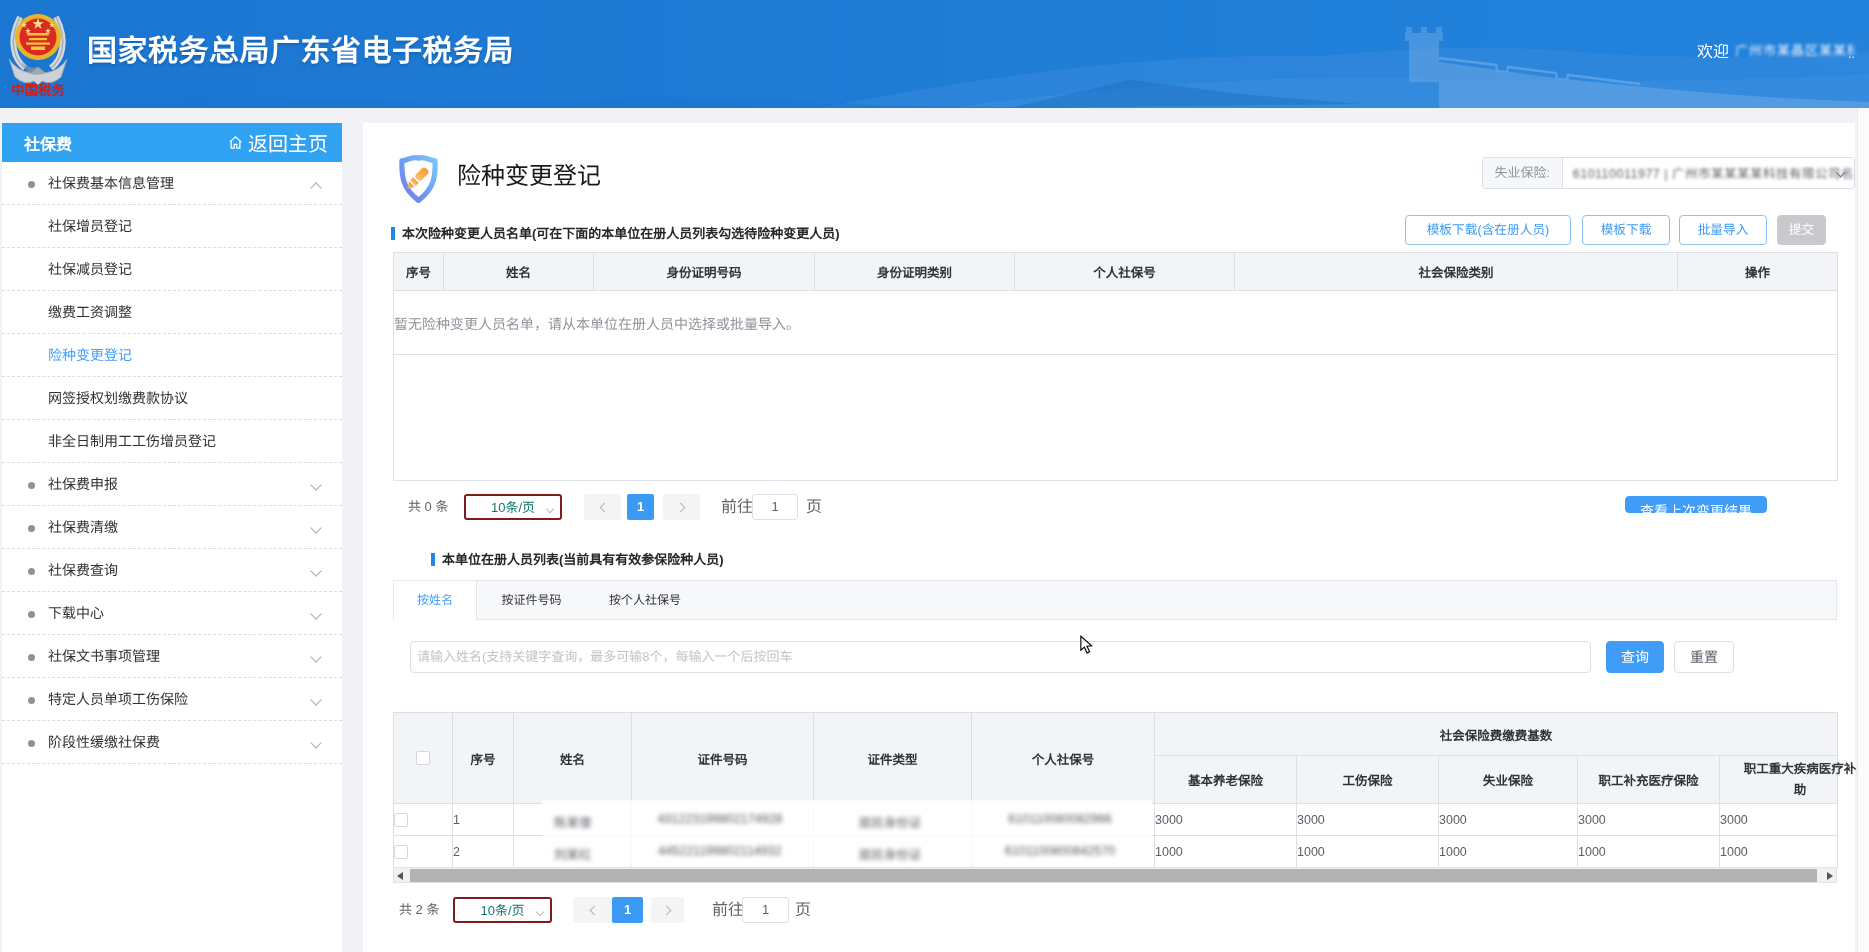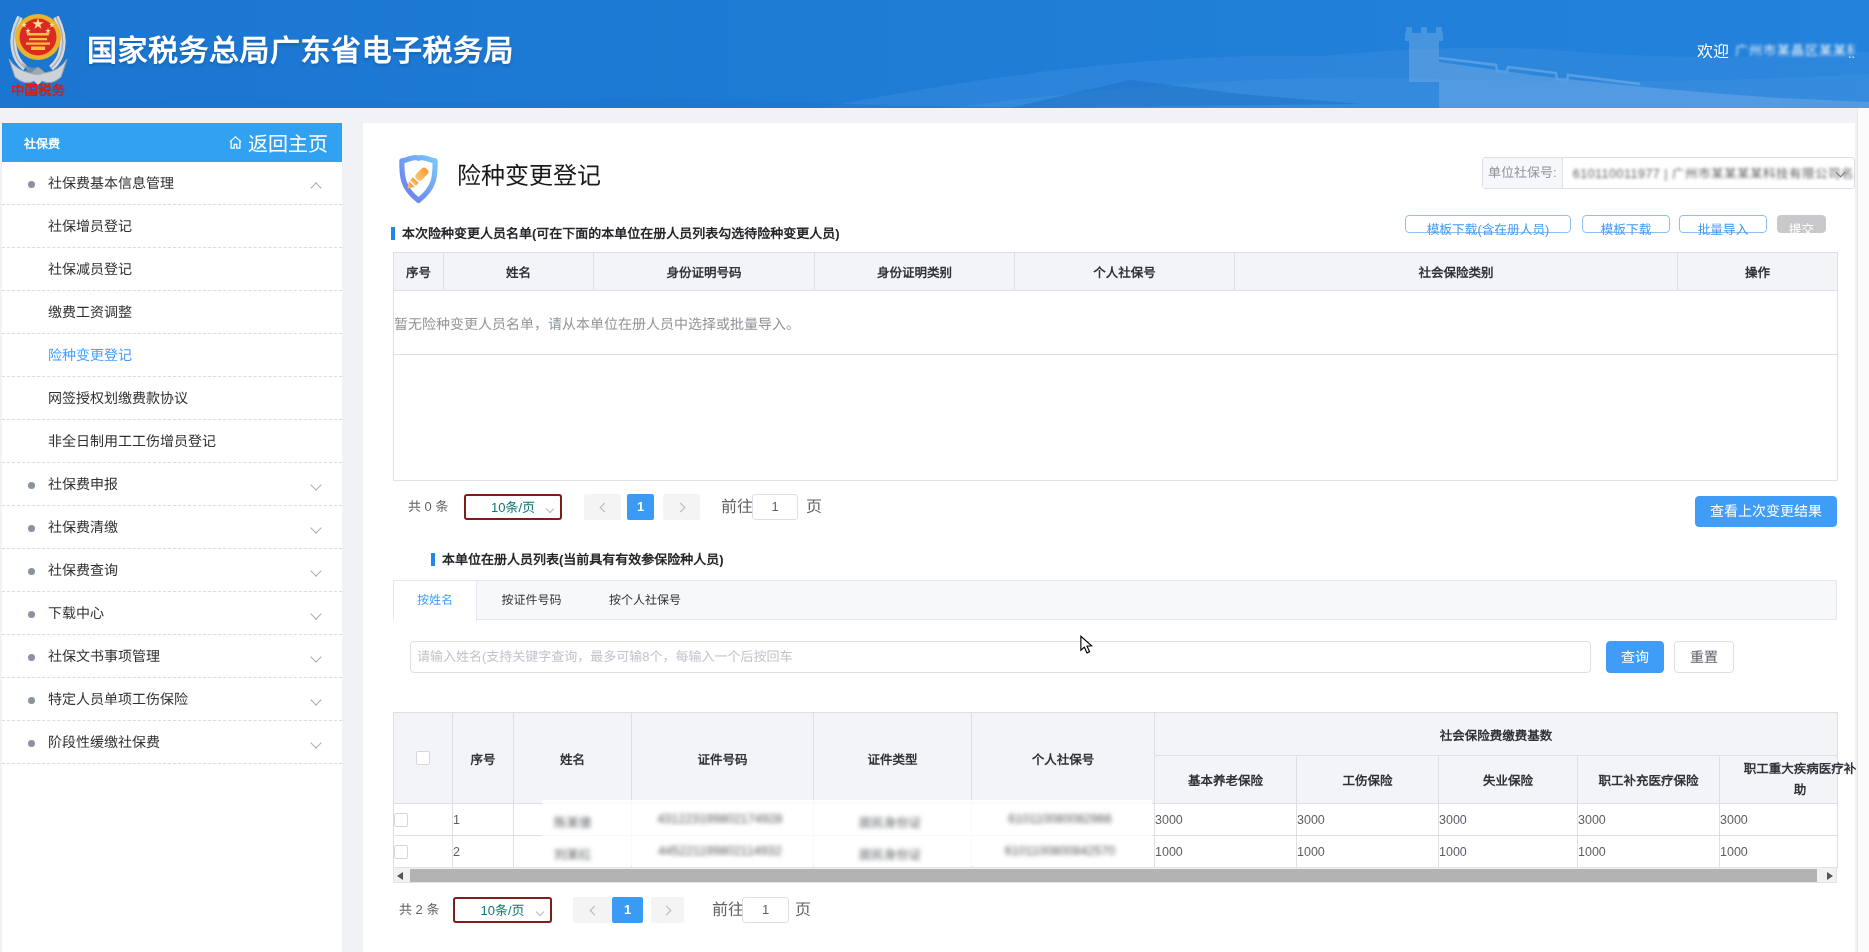--- a/index.html
+++ b/index.html
@@ -11,21 +11,21 @@
 #hd{position:absolute;left:0;top:0;width:1869px;height:108px;background:linear-gradient(90deg,#1b76d1 0%,#1f7dd6 55%,#2383dc 100%);overflow:hidden;}
 #hd svg.bg{position:absolute;left:0;top:0;}
 #hd .title{position:absolute;left:87px;top:26px;font-size:30px;font-weight:bold;color:#fff;letter-spacing:0.5px;text-shadow:0 2px 3px rgba(0,40,90,.25);}
 #hd .welcome{position:absolute;left:1697px;top:38px;font-size:16px;color:#fff;}
 #hd .wblur{position:absolute;left:1735px;top:40px;width:120px;height:16px;color:#e9eef7;font-size:13px;filter:blur(1.8px);white-space:nowrap;overflow:hidden;letter-spacing:1px;}
 #logo{position:absolute;left:7px;top:7px;}
 
 
 #side{position:absolute;left:2px;top:123px;width:340px;height:829px;background:#fff;}
 #side .shead{height:39px;background:#31a2f2;color:#fff;display:flex;align-items:center;padding:0 14px 0 22px;}
-#side .shead .t1{font-size:12px;font-weight:bold;flex:1;}
+#side .shead .t1{font-size:16px;font-weight:bold;flex:1;}
 #side .shead .back{font-size:20px;display:flex;align-items:center;gap:5px;}
 #side ul{list-style:none;}
 #side li{position:relative;height:43px;line-height:43px;font-size:14px;color:#303133;padding-left:46px;border-bottom:1px dashed #dcdcdc;white-space:nowrap;}
 #side li .dot{position:absolute;left:26px;top:19px;width:7px;height:7px;border-radius:50%;background:#8c93a0;}
 #side li .car{position:absolute;right:22px;top:18px;width:8px;height:8px;border-right:1px solid #a8adb8;border-bottom:1px solid #a8adb8;transform:rotate(45deg);}
 #side li .car.up{transform:rotate(-135deg);top:22px;}
 #side li.act{color:#409eff;}
 
 
 #rail{position:absolute;left:1857px;top:108px;width:12px;height:844px;background:#fbfbfb;border-left:1px solid #e8e8e8;}
@@ -40,21 +40,21 @@
 .selgrp .lab{width:110px;background:#f5f7fa;border-right:1px solid #dcdfe6;color:#909399;font-size:13px;line-height:30px;text-align:center;}
 .selgrp .val{flex:1;position:relative;line-height:30px;padding-left:10px;}
 .selgrp .val .blur{display:inline-block;color:#5a5f66;font-size:12.5px;filter:blur(1.8px);white-space:nowrap;letter-spacing:0.5px;}
 .selgrp .caret{position:absolute;right:10px;top:11px;width:7px;height:7px;border-right:1.5px solid #6f747c;border-bottom:1.5px solid #6f747c;transform:rotate(45deg);}
 
 
 .sect{position:absolute;left:28px;font-size:13px;font-weight:bold;color:#24262a;line-height:14px;}
 .sect .bar{display:inline-block;width:4px;height:13px;background:#1f87e8;margin-right:7px;vertical-align:-2px;}
 
 
-.btn{position:absolute;height:18px;line-height:28px;text-align:center;font-size:14px;border-radius:4px;border:1px solid #8cc0f5;color:#3f9bf5;background:#fff;}
+.btn{position:absolute;height:30px;line-height:28px;text-align:center;font-size:14px;border-radius:4px;border:1px solid #8cc0f5;color:#3f9bf5;background:#fff;}
 .btn.gray{background:#c7c9cc;border-color:#c7c9cc;color:#fff;}
 .btn.blue{background:#3f9cf7;border-color:#3f9cf7;color:#fff;}
 .btn.plain{border-color:#dcdfe6;color:#5a5e66;}
 
 
 table.tb{border-collapse:collapse;table-layout:fixed;position:absolute;font-size:12.5px;}
 table.tb th,table.tb td{border:1px solid #dcdfe4;font-weight:bold;color:#2f3338;overflow:hidden;white-space:nowrap;}
 table.tb td{font-weight:normal;color:#5a5e66;}
 table.tb th{background:#f3f4f7;}
 
@@ -190,21 +190,21 @@
     <path d="M22.5,6.3 C18,3.6 13,7.7 5.9,8.9 C5.6,23.5 6.1,36 22.5,48.3 C38.9,36 39.4,23.5 39.1,8.9 C32,7.7 27,3.6 22.5,6.3 Z" fill="#fff" stroke="url(#sg)" stroke-width="5.2" stroke-linejoin="round"></path>
     <g transform="translate(11.5,36.5) rotate(-45)" fill="url(#pg)">
       <path d="M0,0 L6.2,-4.1 L6.2,4.1 Z"></path>
       <rect x="7.6" y="-4.1" width="4.2" height="8.2"></rect>
       <rect x="13.2" y="-4.1" width="14.3" height="8.2" rx="3.6"></rect>
     </g>
   </svg>
   <div class="h1">险种变更登记</div>
 
   <div class="selgrp">
-    <div class="lab">单位社保号:</div>
+    <div class="lab">失业保险:</div>
     <div class="val"><span class="blur">610110011977 | 广州市某某某某科技有限公司名</span><span class="caret"></span></div>
   </div>
 
   <div class="sect" style="top:104px;"><span class="bar"></span>本次险种变更人员名单(可在下面的本单位在册人员列表勾选待险种变更人员)</div>
 
   <div class="btn" style="left:1042px;top:92px;width:166px;font-size:12.7px;">模板下载(含在册人员)</div>
   <div class="btn" style="left:1219px;top:92px;width:88px;font-size:12.7px;">模板下载</div>
   <div class="btn" style="left:1316px;top:92px;width:88px;font-size:12.7px;">批量导入</div>
   <div class="btn gray" style="left:1414px;top:92px;width:49px;font-size:12.7px;">提交</div>
 
@@ -241,21 +241,21 @@
     <span class="tot" style="left:45px;">共 0 条</span>
     <span class="psel" style="left:101px;width:98px;">10条/页<span class="pcar"></span></span>
     <span class="pbtn" style="left:221px;width:37px;"><span class="chev l"></span></span>
     <span class="pcur" style="left:264px;width:27px;">1</span>
     <span class="pbtn" style="left:300px;width:37px;"><span class="chev r"></span></span>
     <span class="goto" style="left:358px;">前往</span>
     <span class="ginp" style="left:389px;width:46px;">1</span>
     <span class="goto" style="left:443px;">页</span>
   </div>
 
-  <div class="btn blue" style="left:1332px;top:373px;width:142px;height:31px;line-height:29px;">查看上次变更结果</div>
+  <div class="btn blue" style="left:1262px;top:373px;width:142px;height:17px;line-height:29px;">查看上次变更结果</div>
 
   <div class="sect" style="top:430px;padding-left:40px;"><span class="bar"></span>本单位在册人员列表(当前具有有效参保险种人员)</div>
 
   <div id="tabs">
     <div class="tab on" style="left:0;width:83px;">按姓名</div>
     <div class="tab" style="left:84px;width:107px;">按证件号码</div>
     <div class="tab" style="left:191px;width:120px;">按个人社保号</div>
   </div>
 
   <div id="sin">请输入姓名(支持关键字查询，最多可输8个，每输入一个后按回车</div>

